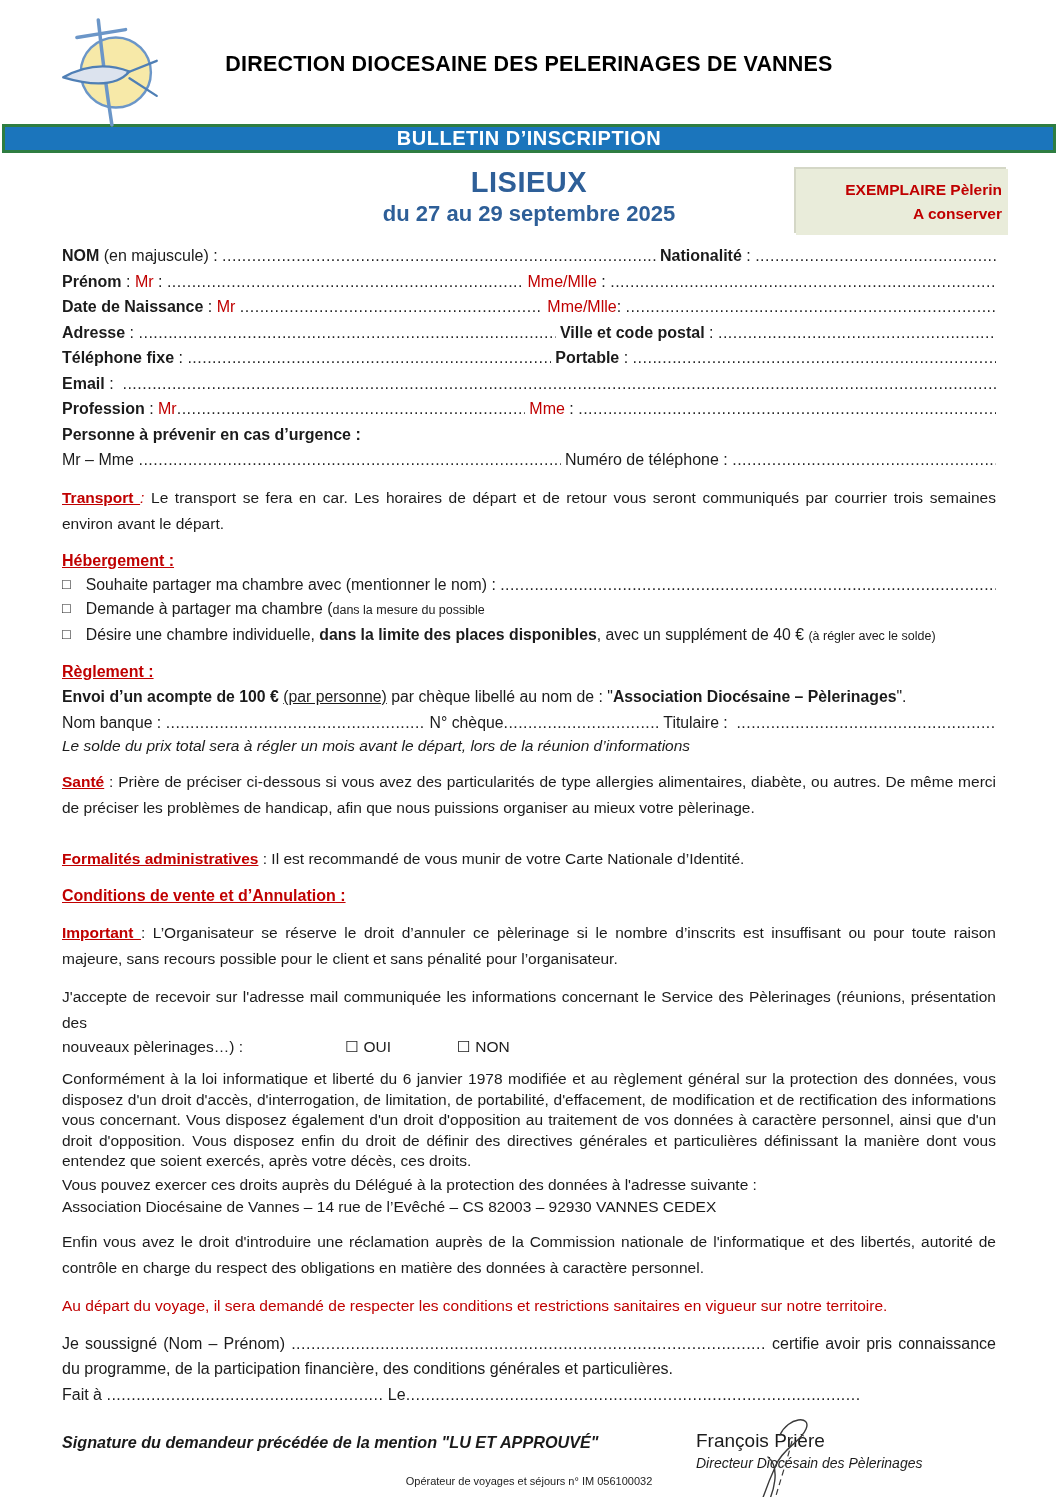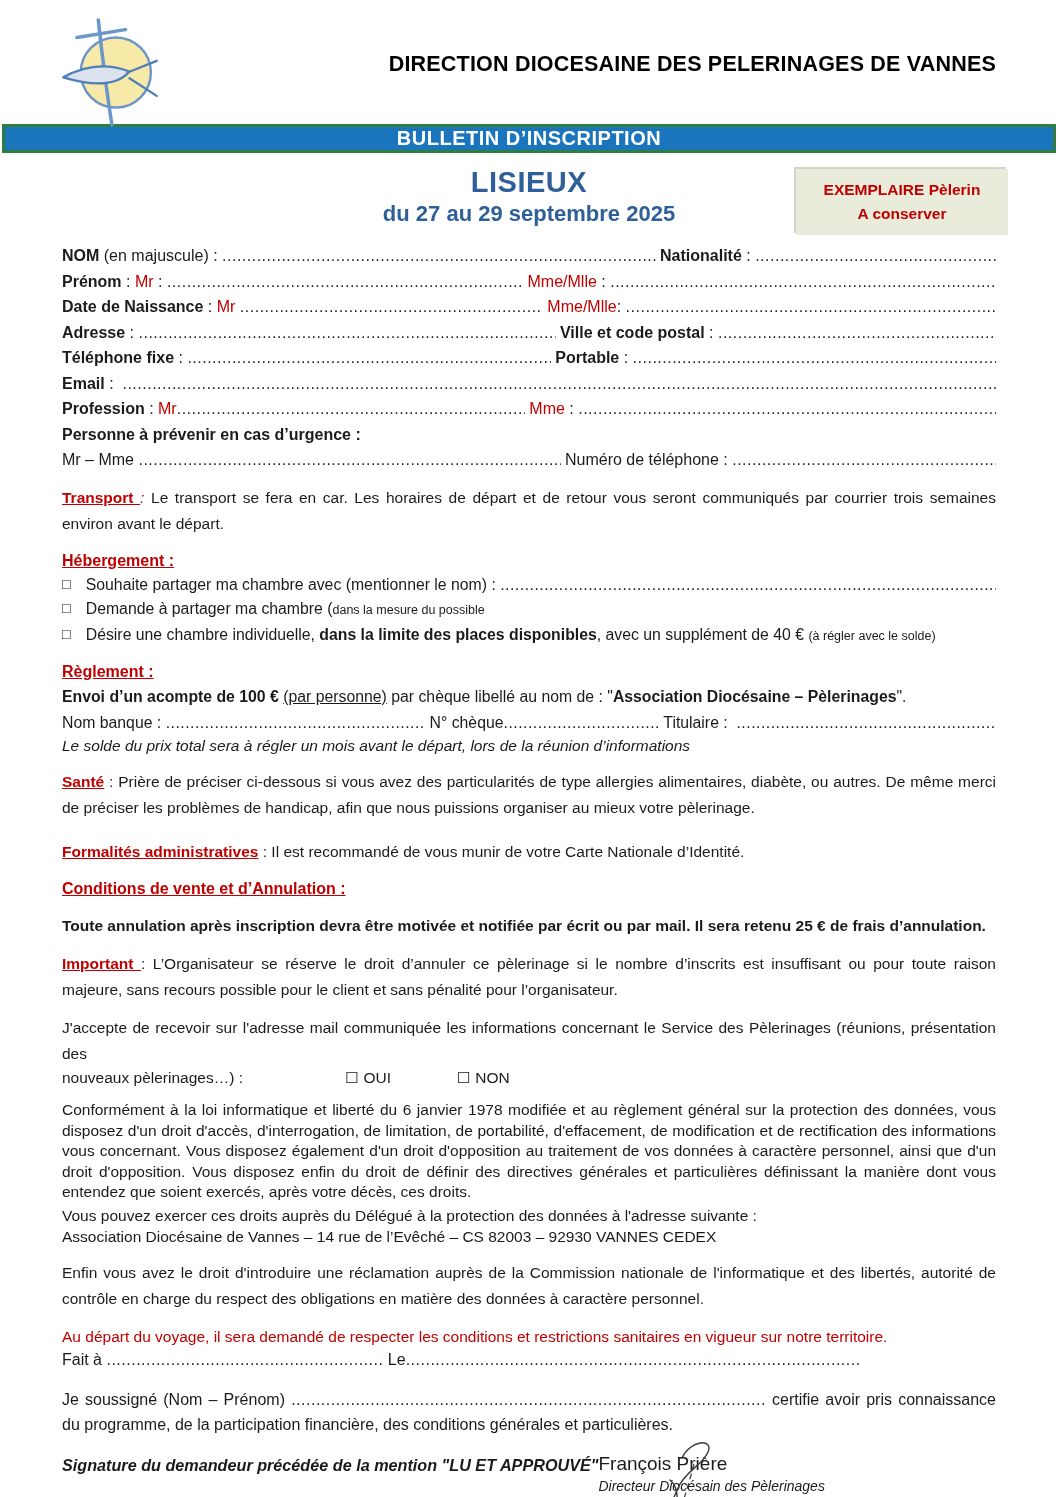--- a/index.html
+++ b/index.html
@@ -9,29 +9,29 @@
   *{margin:0;padding:0;box-sizing:border-box}
   html,body{background:#fff}
   .page{
     width:1058px;height:1497px;margin:0 auto;background:#fff;color:var(--ink);
     font-family:"Liberation Sans","DejaVu Sans",sans-serif;
     padding:14px 62px 8px 62px;display:flex;flex-direction:column;overflow:hidden;position:relative;
   }
   
   .hdr{position:relative;height:106px;flex:none}
   .logo{position:absolute;left:-8px;top:2px;width:110px;height:112px}
-  .org-title{position:absolute;left:0;right:0;top:38px;text-align:right;font-size:21.5px;font-weight:700;letter-spacing:.2px;color:#000}
+  .org-title{position:absolute;left:0;right:0;top:38px;text-align:center;font-size:21.5px;font-weight:700;letter-spacing:.2px;color:#000}
   .banner{margin:4px -60px 0;border:3px solid var(--green);background:var(--bannerBlue);
     height:36px;display:flex;align-items:center;justify-content:center;
     color:#fff;font-size:20px;font-weight:700;letter-spacing:.5px}
   .titlewrap{position:relative;margin-top:12px;text-align:center}
   .trip-title{color:var(--blueTitle);font-size:29px;font-weight:700;letter-spacing:.5px;line-height:34px}
   .trip-dates{color:var(--blueTitle);font-size:22px;font-weight:700;line-height:30px}
   .copybox{position:absolute;right:-12px;top:4px;width:212px;background:var(--boxBg);
-    padding:9px 6px;text-align:center;color:var(--red);font-weight:700;font-size:15.5px;line-height:24px;
+    padding:9px 6px;text-align:right;color:var(--red);font-weight:700;font-size:15.5px;line-height:24px;
     box-shadow:-2px -2px 0 #d4d7c6}
   
   .form{margin-top:14px}
   .fline{display:flex;align-items:baseline;font-size:16px;line-height:25.5px;min-width:0}
   .fline span{white-space:pre}
   .b{font-weight:700}
   .r{color:var(--red)}
   .u{text-decoration:underline}
   .i{font-style:italic}
   .sm{font-size:12.5px}
@@ -44,21 +44,21 @@
   .opt2{margin-left:66px;white-space:pre}
   
   .para{font-size:15.5px;line-height:26px;text-align:justify;margin-top:12px}
   .tight{line-height:20.6px}
   .oneline{margin-top:12px;font-size:15.5px;line-height:21.5px}
   .dotsline{margin-top:4px;overflow:hidden;white-space:nowrap;font-size:15.5px;letter-spacing:.5px;line-height:23px}
   .sec-head{color:var(--red);font-weight:700;text-decoration:underline;font-size:16px;line-height:24px;margin-top:12px}
   .chkrows .fline{line-height:24.5px;font-size:15.8px}
   .soussigne{font-size:16px;line-height:25.5px}
   
-  .sigrow{display:flex;justify-content:flex-start;margin-top:14px;flex:none}
+  .sigrow{display:flex;justify-content:space-between;margin-top:22px;flex:none}
   .sig-label{font-size:16.2px;font-weight:700;font-style:italic;padding-top:4px}
   .sig-right{position:relative;width:300px;flex:none}
   .signer-name{font-size:19px;line-height:24px}
   .signer-title{font-size:14px;font-style:italic;line-height:20px}
   .sig-svg{position:absolute;left:26px;top:-16px;width:130px;height:140px;pointer-events:none}
   
   .operator{margin-top:auto;text-align:center;font-size:11px;color:#222;line-height:16px}
 </style>
 </head>
 <body>
@@ -197,40 +197,39 @@
     </div>
   <div class="oneline i" style="margin-top:0">Le solde du prix total sera à régler un mois avant le départ, lors de la réunion d’informations</div>
 
   <div class="para"><span class="hd">Santé</span><span> : </span><span>Prière de préciser ci-dessous si vous avez des particularités de type allergies alimentaires, diabète, ou autres. De même merci de préciser les problèmes de handicap, afin que nous puissions organiser au mieux votre pèlerinage.</span></div>
   <div class="dotsline" id="sante-dots">..............................................................................................................................................................................................................................................................................................................................................................................................................................................</div>
 
   <div class="para" style="margin-top:14px"><span class="hd">Formalités administratives</span><span> : Il est recommandé de vous munir de votre Carte Nationale d’Identité.</span></div>
 
   <div class="sec-head"><span class="hd">Conditions de vente et d’Annulation</span><span> :</span></div>
 
-  <div class="para b">Toute annulation après inscription devra être motivée et notifiée par écrit ou par mail. Il sera retenu 25 € de frais d’annulation.</div>
 
   <div class="para"><span class="hd">Important </span><span>: L’Organisateur se réserve le droit d’annuler ce pèlerinage si le nombre d’inscrits est insuffisant ou pour toute raison majeure, sans recours possible pour le client et sans pénalité pour l’organisateur.</span></div>
 
   <div class="para" style="margin-bottom:0;text-align:justify;text-align-last:justify">J'accepte de recevoir sur l'adresse mail communiquée les informations concernant le Service des Pèlerinages (réunions, présentation des</div>
   <div class="fline" style="font-size:15.5px;line-height:21.5px">
       <span>nouveaux pèlerinages…) : </span>
       <span class="opt">☐ OUI</span>
       <span class="opt opt2">☐ NON</span>
     </div>
 
   <div class="para tight">Conformément à la loi informatique et liberté du 6 janvier 1978 modifiée et au règlement général sur la protection des données, vous disposez d'un droit d'accès, d'interrogation, de limitation, de portabilité, d'effacement, de modification et de rectification des informations vous concernant. Vous disposez également d'un droit d'opposition au traitement de vos données à caractère personnel, ainsi que d'un droit d'opposition. Vous disposez enfin du droit de définir des directives générales et particulières définissant la manière dont vous entendez que soient exercés, après votre décès, ces droits.</div>
   <div class="oneline" style="margin-top:2px">Vous pouvez exercer ces droits auprès du Délégué à la protection des données à l'adresse suivante :</div>
   <div class="oneline" style="margin-top:0">Association Diocésaine de Vannes – 14 rue de l’Evêché – CS 82003 – 92930 VANNES CEDEX</div>
   <div class="para">Enfin vous avez le droit d'introduire une réclamation auprès de la Commission nationale de l'informatique et des libertés, autorité de contrôle en charge du respect des obligations en matière des données à caractère personnel.</div>
 
   <div class="oneline r" style="margin-top:14px">Au départ du voyage, il sera demandé de respecter les conditions et restrictions sanitaires en vigueur sur notre territoire.</div>
 
+  <div class="soussigne" style="margin-top:14px;text-align:justify"><span>Je soussigné (Nom – Prénom) </span><span class="dt">................................................................................................</span><span> certifie avoir pris connaissance du programme, de la participation financière, des conditions générales et particulières.</span></div>
   <div class="soussigne"><span>Fait à </span><span class="dt">........................................................</span><span> Le</span><span class="dt">............................................................................................</span></div>
-  <div class="soussigne" style="margin-top:14px;text-align:justify"><span>Je soussigné (Nom – Prénom) </span><span class="dt">................................................................................................</span><span> certifie avoir pris connaissance du programme, de la participation financière, des conditions générales et particulières.</span></div>
 
   <div class="sigrow">
     <div class="sig-label">Signature du demandeur précédée de la mention "LU ET APPROUVÉ"</div>
     <div class="sig-right">
       <div class="signer-name">François Prière</div>
       <div class="signer-title">Directeur Diocésain des Pèlerinages</div>
       <svg class="sig-svg" viewBox="0 0 130 140">
         <path d="M58,22 C66,4 90,2 84,16 C78,30 62,34 54,52 C44,74 36,98 30,120 M46,44 C58,54 54,78 40,102 M30,120 C26,130 20,132 18,126" fill="none" stroke="#3a3a3a" stroke-width="1.4" stroke-linecap="round"></path>
         <path d="M70,28 C64,52 52,86 46,112" fill="none" stroke="#3a3a3a" stroke-width="1.2" stroke-dasharray="6 4"></path>
       </svg>

